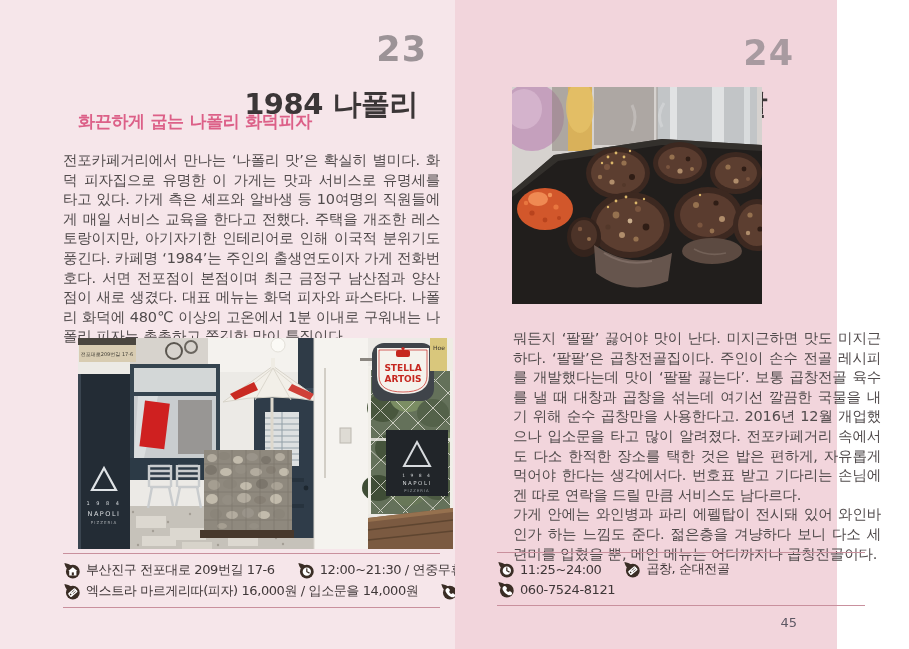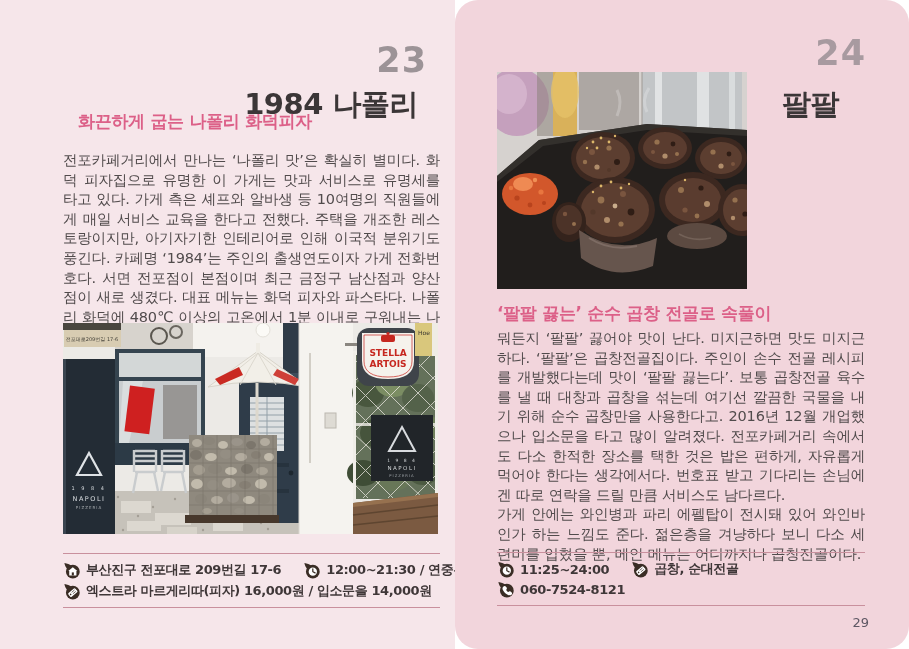--- a/index.html
+++ b/index.html
@@ -2,51 +2,51 @@
 <html><head>
 <meta charset="utf-8">
 <style>
   html,body{margin:0;padding:0;}
   body{
     width:909px;height:649px;position:relative;overflow:hidden;
     font-family:"DejaVu Sans","Liberation Sans",sans-serif;
   }
   .pane{position:absolute;top:0;height:649px;}
   .pane.left{left:0;width:455px;background:#f6e6ea;}
-  .pane.right{left:455px;width:454px;background:#f2d5dc;border-radius:23px;}
+  .pane.right{left:455px;width:382px;background:#f2d5dc;}
 
   .entry-num{position:absolute;font-weight:800;font-size:35px;line-height:1;letter-spacing:1px;}
-  .pane.left  .entry-num{top:43px;right:28px;color:#9c9397;margin-left:36px;}
+  .pane.left  .entry-num{top:32px;right:28px;color:#9c9397;margin-left:36px;}
   .pane.right .entry-num{top:36px;right:43px;color:#a89aa0;}
 
   .entry-title{position:absolute;margin:16px;font-size:29px;line-height:1;font-weight:800;color:#3b3637;letter-spacing:-0.5px;}
   .pane.left  .entry-title{top:74px;right:21px;}
   .pane.right .entry-title{top:74px;right:54px;}
 
   .heading{position:absolute;margin:0;font-size:17px;font-weight:700;color:#dc6088;letter-spacing:-0.3px;}
   .pane.left  .heading{left:78px;top:110px;}
   .pane.right .heading{left:42px;top:302px;}
 
   .body{position:absolute;margin:0;font-size:14.5px;line-height:19.6px;color:#514b4c;
         text-align:justify;letter-spacing:-0.2px;white-space:pre-line;}
   .pane.left  .body{left:63px;top:136px;width:377px;margin-top:15px;}
-  .pane.right .body{left:42px;top:329px;width:368px;}
-
-  .photo{position:absolute;margin:0;}
+  .pane.right .body{left:58px;top:329px;width:368px;}
+
+  .photo{position:absolute;margin:15px;}
   .pane.left  .photo{left:63px;top:323px;width:375px;height:211px;}
   .pane.right .photo{left:42px;top:72px;width:250px;height:217px;}
   .photo svg{display:block;width:100%;height:100%;}
   .photo text{font-family:"DejaVu Sans","Liberation Sans",sans-serif;}
 
   .info{position:absolute;border-top:1px solid #c9909d;border-bottom:1px solid #c9909d;
         padding:7px 0;display:flex;flex-direction:column;gap:3px;}
   .pane.left  .info{left:63px;top:553px;width:377px;}
   .pane.right .info{left:42px;top:552px;width:368px;}
   .info-row{display:flex;gap:22px;align-items:center;}
-  .info-item{display:flex;gap:6px;align-items:center;font-size:13px;font-weight:700;
+  .info-item{display:flex;gap:6px;align-items:center;font-size:13px;font-weight:400;
              color:#3f3738;letter-spacing:-0.4px;white-space:nowrap;}
   .icon{width:17px;height:17px;flex:none;}
   .icon svg{display:block;width:100%;height:100%;}
 
   .page-num{position:absolute;right:40px;top:615px;font-size:13px;color:#5e5864;}
 </style>
 </head>
 <body>
 
 <div>
@@ -447,21 +447,20 @@
           <circle cx="104" cy="114" r="1.4"></circle>
             <circle cx="114" cy="110" r="1.4"></circle>
             <circle cx="124" cy="116" r="1.4"></circle>
           <circle cx="96" cy="120" r="1.2"></circle>
             <circle cx="132" cy="112" r="1.2"></circle>
             <circle cx="188" cy="108" r="1.2"></circle>
         </g>
       </svg>
     </figure>
 
-    <h2 class="heading">‘팔팔 끓는’ 순수 곱창 전골로 속풀이</h2>
     <p class="body">뭐든지 ‘팔팔’ 끓어야 맛이 난다. 미지근하면 맛도 미지근하다. ‘팔팔’은 곱창전골집이다. 주인이 손수 전골 레시피를 개발했다는데 맛이 ‘팔팔 끓는다’. 보통 곱창전골 육수를 낼 때 대창과 곱창을 섞는데 여기선 깔끔한 국물을 내기 위해 순수 곱창만을 사용한다고. 2016년 12월 개업했으나 입소문을 타고 많이 알려졌다. 전포카페거리 속에서도 다소 한적한 장소를 택한 것은 밥은 편하게, 자유롭게 먹어야 한다는 생각에서다. 번호표 받고 기다리는 손님에겐 따로 연락을 드릴 만큼 서비스도 남다르다.
 가게 안에는 와인병과 파리 에펠탑이 전시돼 있어 와인바인가 하는 느낌도 준다. 젊은층을 겨냥하다 보니 다소 세련미를 입혔을 뿐, 메인 메뉴는 어디까지나 곱창전골이다.</p>
 
     <div class="info">
       <div class="info-row">
         <div class="info-item">
           <span class="icon">
             <svg viewBox="0 0 18 18">
                 <path d="M1.5 1 C4.5 1.6 7 2.6 8.8 3.9 L5 7.8 C3 5.9 1.9 3.6 1.5 1 Z" fill="#3a2d25"></path>
                 <circle cx="10.4" cy="10.2" r="7.3" fill="#3a2d25"></circle>
@@ -493,16 +492,16 @@
                 <path d="M1.5 1 C4.5 1.6 7 2.6 8.8 3.9 L5 7.8 C3 5.9 1.9 3.6 1.5 1 Z" fill="#3a2d25"></path>
                 <circle cx="10.4" cy="10.2" r="7.3" fill="#3a2d25"></circle>
                 <path d="M6.6 6.1 C7.6 5 8.9 5.1 9.5 6 L10.2 7 C10.7 7.8 10.4 8.6 9.7 9.2 C10.1 10.3 11 11.2 12.1 11.6 C12.7 10.9 13.5 10.7 14.3 11.2 L15.3 11.9 C16.2 12.5 16.2 13.8 15.1 14.7 C14.2 15.5 12.5 15.3 10.8 14.2 C8.5 12.8 6.7 10.8 6 8.9 C5.6 7.8 5.9 6.8 6.6 6.1 Z" fill="#fff"></path>
               </svg>
           </span>
           <span>060-7524-8121</span>
         </div>
       </div>
     </div>
 
-    <div class="page-num">29</div>
+    <div class="page-num">45</div>
   </section>
 
 </div>
 
 </body></html>

